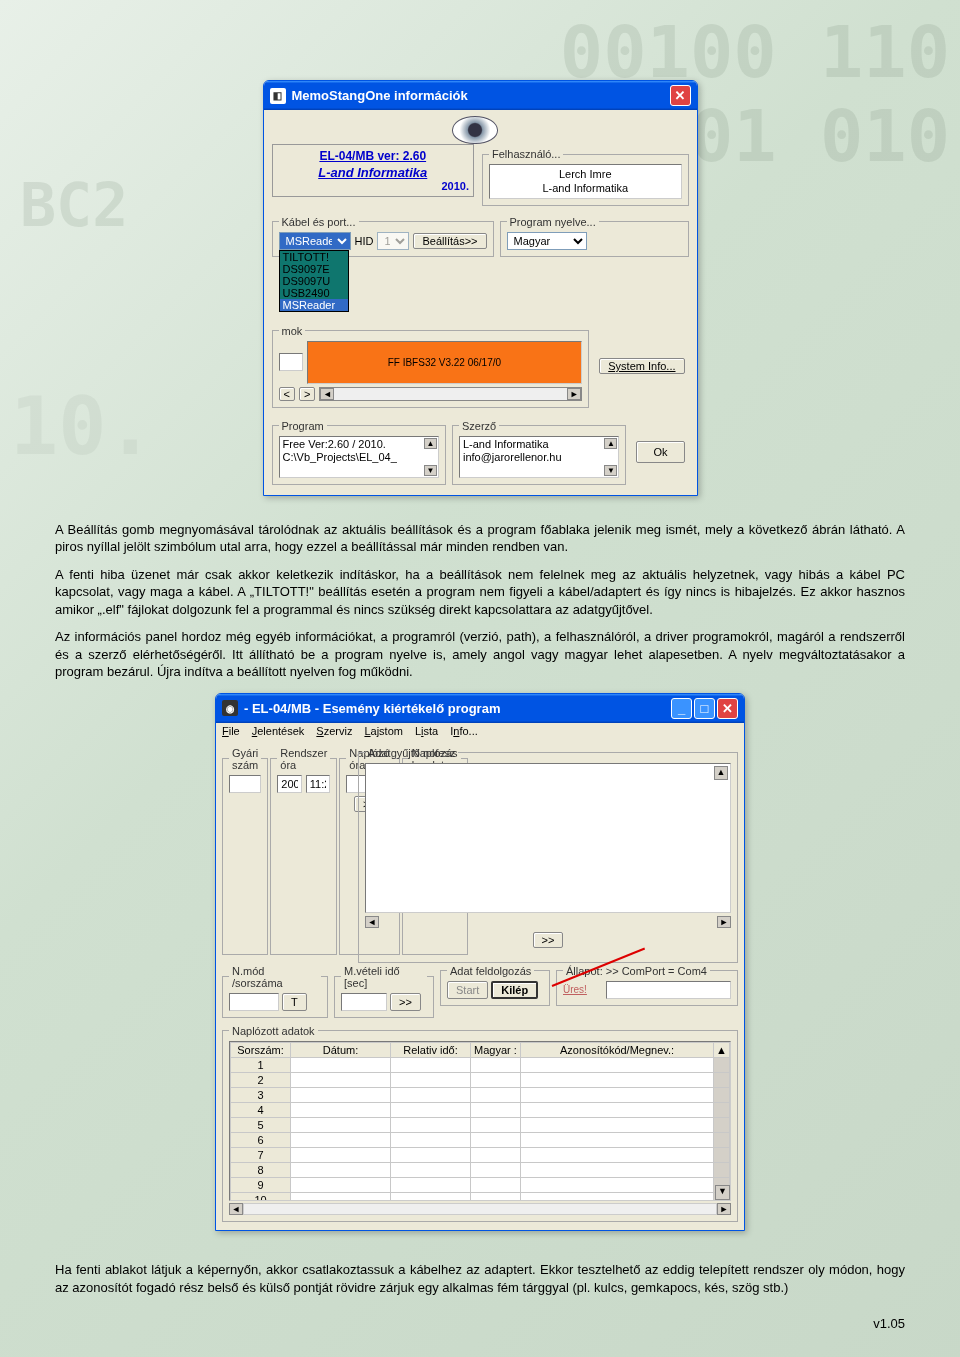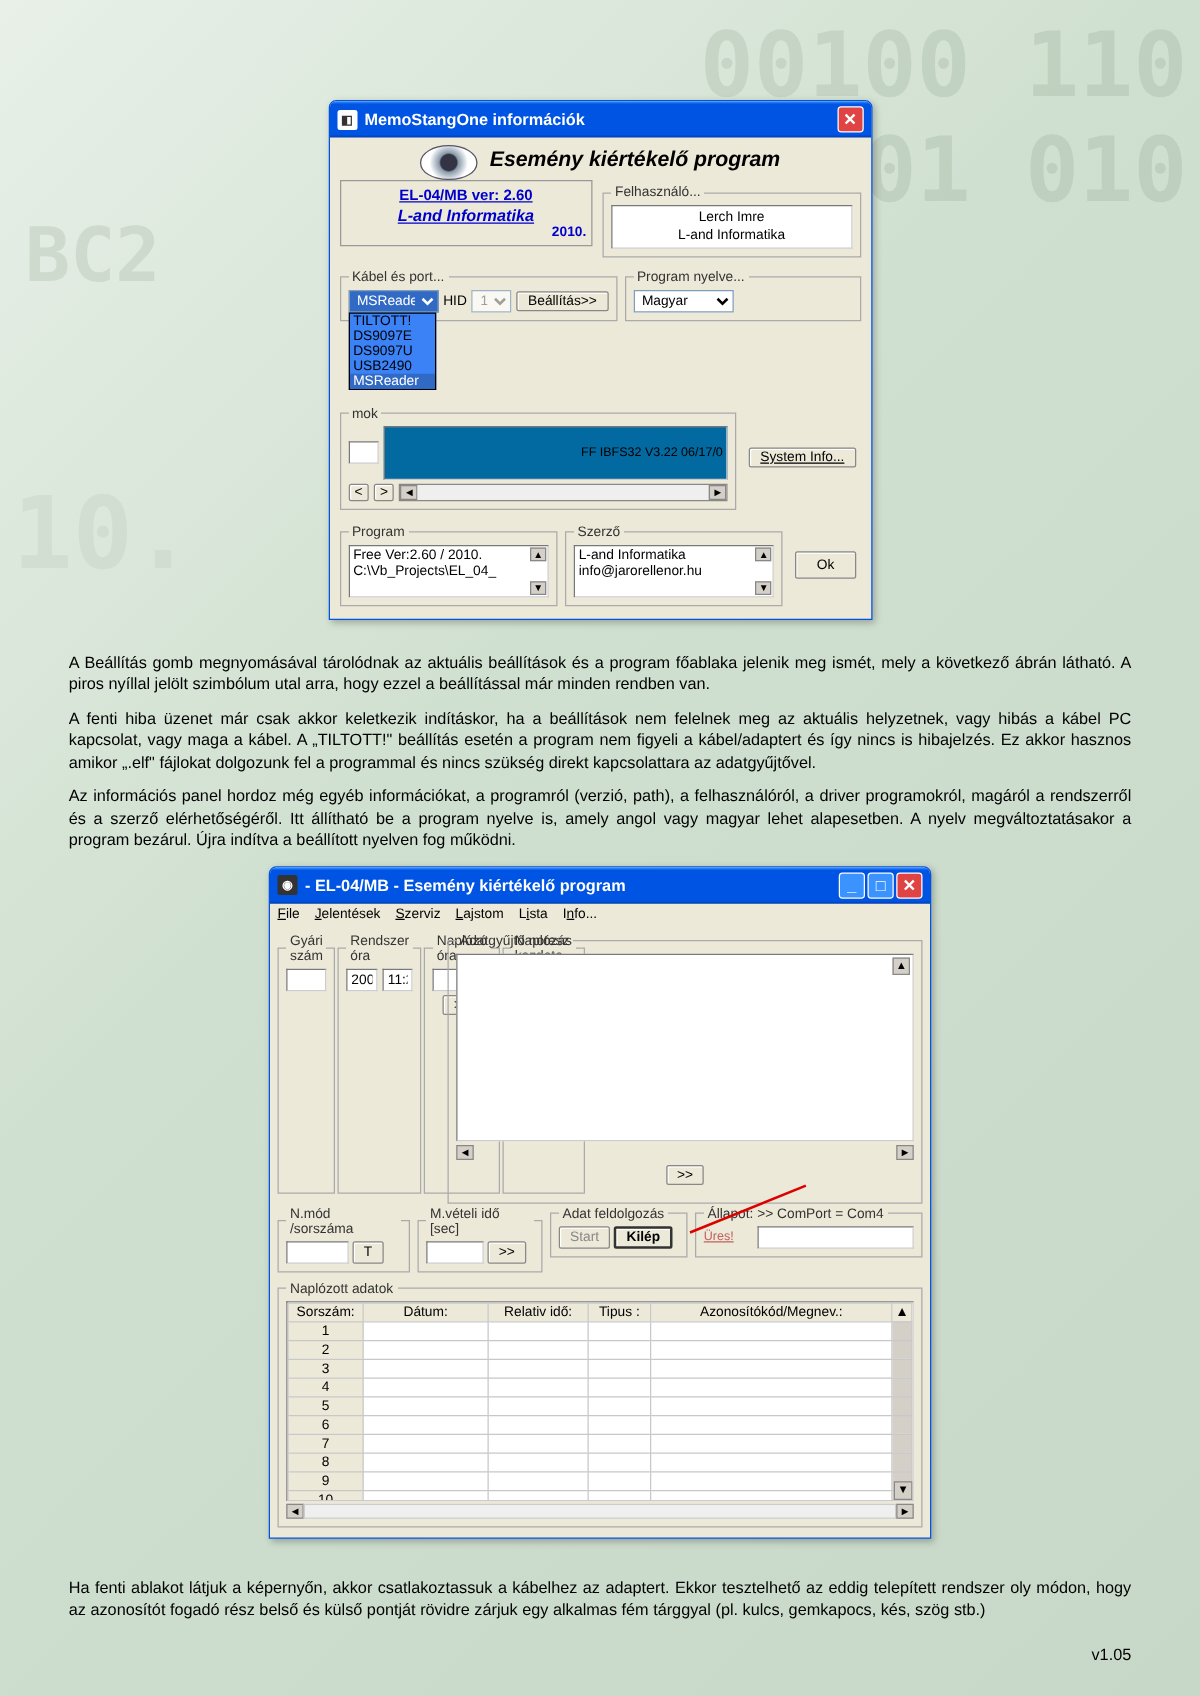--- a/index.html
+++ b/index.html
@@ -119,21 +119,21 @@
       padding: 1px 8px;
       box-shadow: inset 1px 1px 0 #fff;
     }
     .dropdown-open {
       position: relative;
     }
     .dropdown-list {
       position:absolute;
       top: 18px; left:0;
       width: 70px;
-      background:#3b82f6;
+      background:#0f766e;
       border:1px solid #000;
       font-size:11px;
       z-index:5;
     }
     .dropdown-list div { padding: 0 3px; }
     .dropdown-list .sel { background:#316ac5; color:#fff; }
     .scrollbox {
       background:#fff;
       border:1px inset #ccc;
       height:42px;
@@ -221,21 +221,20 @@
   <div class="dialog1">
     <div class="titlebar">
       <span class="titlebar-icon">◧</span>
       <span>MemoStangOne információk</span>
       <span class="spacer"></span>
       <span class="winbtn close">✕</span>
     </div>
     <div class="dlg-body">
       <div style="display:flex; align-items:center; justify-content:center;">
         <span class="eye-icon"></span>
-        <span class="dlg-title-row">Esemény kiértékelő program</span>
       </div>
       <div class="top-row">
         <div class="ver-box">
           <div class="l1">EL-04/MB ver: 2.60</div>
           <div class="l2">L-and Informatika</div>
           <div class="l3">2010.</div>
         </div>
         <fieldset style="flex:1;">
           <legend>Felhasználó...</legend>
           <div class="user-box">
@@ -274,21 +273,21 @@
             <option>Magyar</option>
           </select>
         </fieldset>
       </div>
 
       <div style="display:flex; gap:6px; margin-top:60px;">
         <fieldset style="flex:1.3;">
           <legend>mok</legend>
           <div style="display:flex; gap:4px; align-items:center;">
             <input class="smallinput" style="width: 24px;">
-            <div style="flex:1; background:#0369a1; border:1px inset #ccc; padding:15px 3px; font-size:10px; text-align:right;">FF IBFS32 V3.22 06/17/0</div>
+            <div style="flex:1; background:#f97316; border:1px inset #ccc; padding:15px 3px; font-size:10px; text-align:center;">FF IBFS32 V3.22 06/17/0</div>
           </div>
           <div style="display:flex; gap:4px; margin-top:3px; align-items:center;">
             <button class="btn" style="padding:0 4px;">&lt;</button>
             <button class="btn" style="padding:0 4px;">&gt;</button>
             <div style="flex:1; display:flex; background:#ece9d8; border:1px solid #888;">
               <span style="background:#d4d0c8;border:1px solid #888;width:14px;text-align:center;font-size:9px;">◄</span>
               <span style="flex:1;background:#efefef;"></span>
               <span style="background:#d4d0c8;border:1px solid #888;width:14px;text-align:center;font-size:9px;">►</span>
             </div>
           </div>
@@ -432,21 +431,21 @@
 
       <fieldset style="margin-top:3px;">
         <legend>Naplózott adatok</legend>
         <div class="table-area">
           <table class="tbl">
             <thead>
                 <tr>
               <th style="width:60px;">Sorszám:</th>
               <th style="width:100px;">Dátum:</th>
               <th style="width:80px;">Relativ idő:</th>
-              <th style="width:50px;">Tipus :</th>
+              <th style="width:50px;">Magyar :</th>
               <th>Azonosítókód/Megnev.:</th>
               <th style="width:15px;">▲</th>
             </tr>
               </thead>
             <tbody id="tbody">
                 <tr>
                   <td class="rowhead">1</td>
                   <td></td>
                   <td></td>
                   <td></td>

